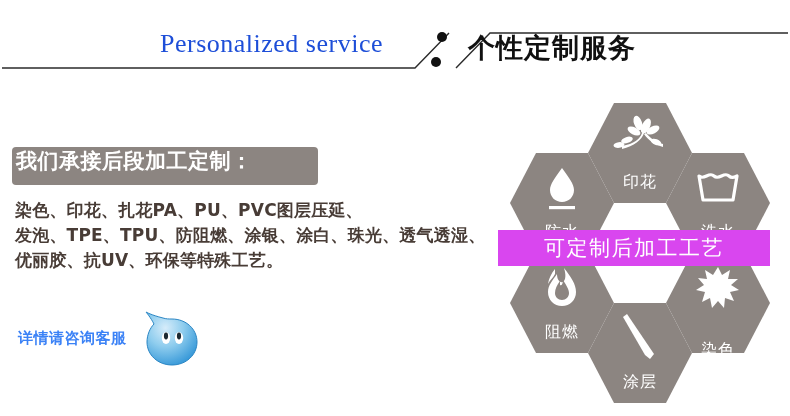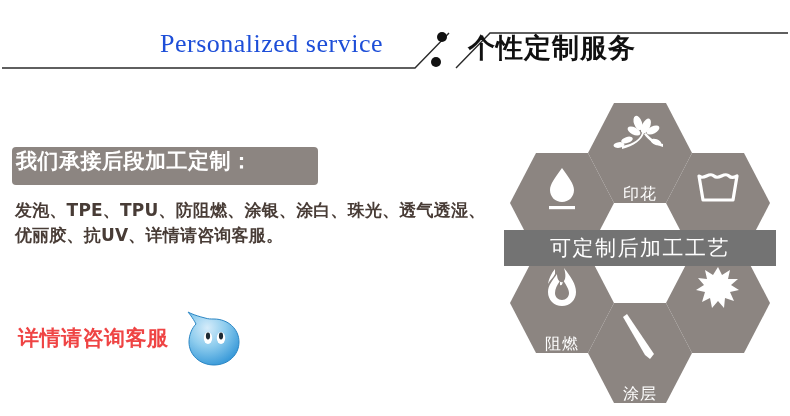--- a/index.html
+++ b/index.html
@@ -96,23 +96,23 @@
   }
   #contact-row {
     position: absolute;
     left: 18px;
     top: 170px;
     display: flex;
     align-items: center;
   }
   #contact-label {
     font-family: "DejaVu Sans", "Liberation Sans", sans-serif;
-    font-size: 21px;
-    font-weight: bold;
-    color: #ef4444;
+    font-size: 15px;
+    font-weight: bold;
+    color: #3b82f6;
     letter-spacing: 0.5px;
     white-space: nowrap;
     text-align: center;
   }
   #qq-mascot {
     margin-left: 18px;
     width: 54px;
     height: 56px;
   }
 
@@ -121,25 +121,25 @@
     position: absolute;
     left: 490px;
     top: 100px;
     width: 300px;
     height: 305px;
   }
   #hex-svg { position: absolute; left: 0; top: 0; }
 
   #hex-banner {
     position: absolute;
-    left: 14px;
+    left: 8px;
     top: 130px;
     width: 272px;
     height: 36px;
-    background: #737373;
+    background: #d946ef;
   }
   #hex-banner-label {
     position: absolute;
     left: 0;
     top: 0;
     width: 272px;
     height: 36px;
     line-height: 36px;
     text-align: center;
     font-family: "DejaVu Sans", "Liberation Sans", sans-serif;
@@ -149,21 +149,20 @@
     white-space: nowrap;
   }
   .hex-label {
     position: absolute;
     font-family: "DejaVu Sans", "Liberation Sans", sans-serif;
     font-size: 16px;
     color: #ffffff;
     letter-spacing: 1px;
     white-space: nowrap;
     text-align: center;
-    margin-top: 12px;
   }
 </style>
 </head>
 <body>
 
 <div id="header">
 
   <svg id="header-svg" width="790" height="92" viewBox="0 0 790 92">
 
     <path d="M2,68 L415,68 L449,33" fill="none" stroke="#2b2b2b" stroke-width="1.4"></path>
@@ -178,22 +177,23 @@
 
   <div class="hdr-cn">个性定制服务</div>
 </div>
 
 <div id="left-panel">
 
   <div id="intro-banner"></div>
   <div id="intro-banner-label">我们承接后段加工定制：</div>
 
   <div id="process-list">
+    <div class="process-line">染色、印花、扎花PA、PU、PVC图层压延、</div>
     <div class="process-line">发泡、TPE、TPU、防阻燃、涂银、涂白、珠光、透气透湿、</div>
-    <div class="process-line">优丽胶、抗UV、详情请咨询客服。</div>
+    <div class="process-line">优丽胶、抗UV、环保等特殊工艺。</div>
   </div>
 
   <div id="contact-row">
     <div id="contact-label">详情请咨询客服</div>
 
     <svg id="qq-mascot" viewBox="0 0 54 56">
       <defs>
         <radialGradient id="mascotGrad" cx="38%" cy="30%" r="78%">
           <stop offset="0%" stop-color="#d6ecfa"></stop>
           <stop offset="45%" stop-color="#8fcdee"></stop>

